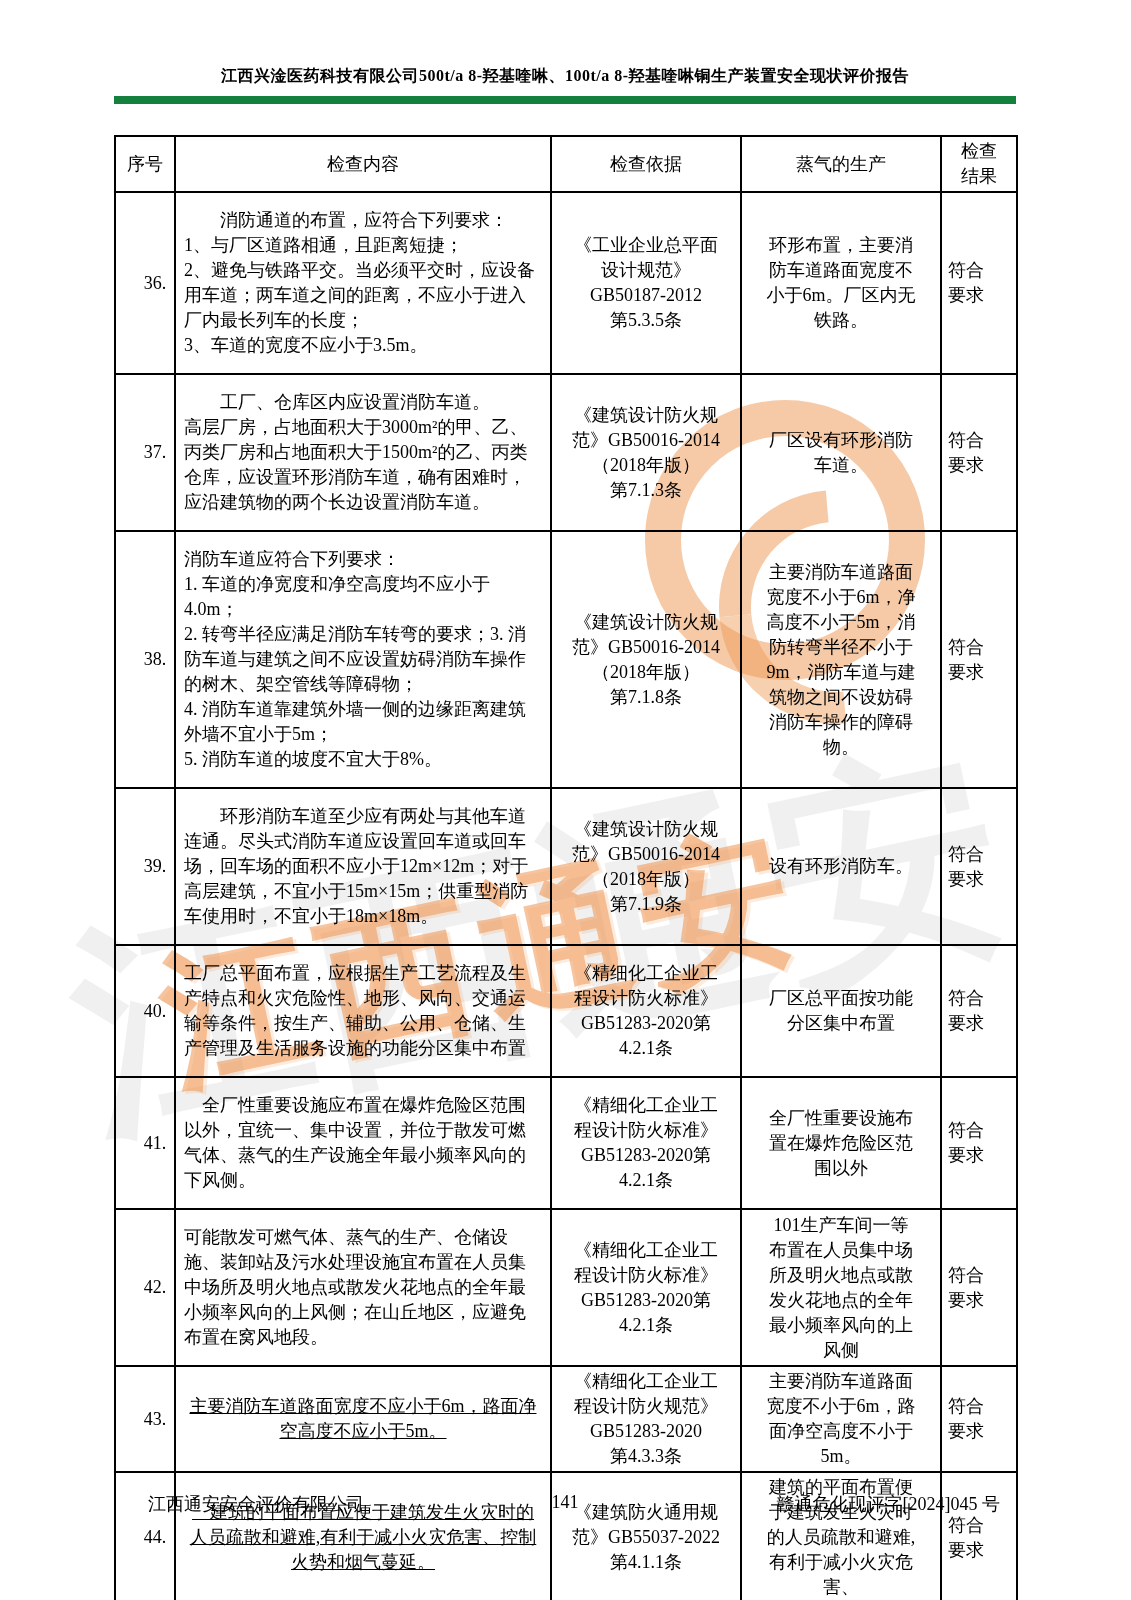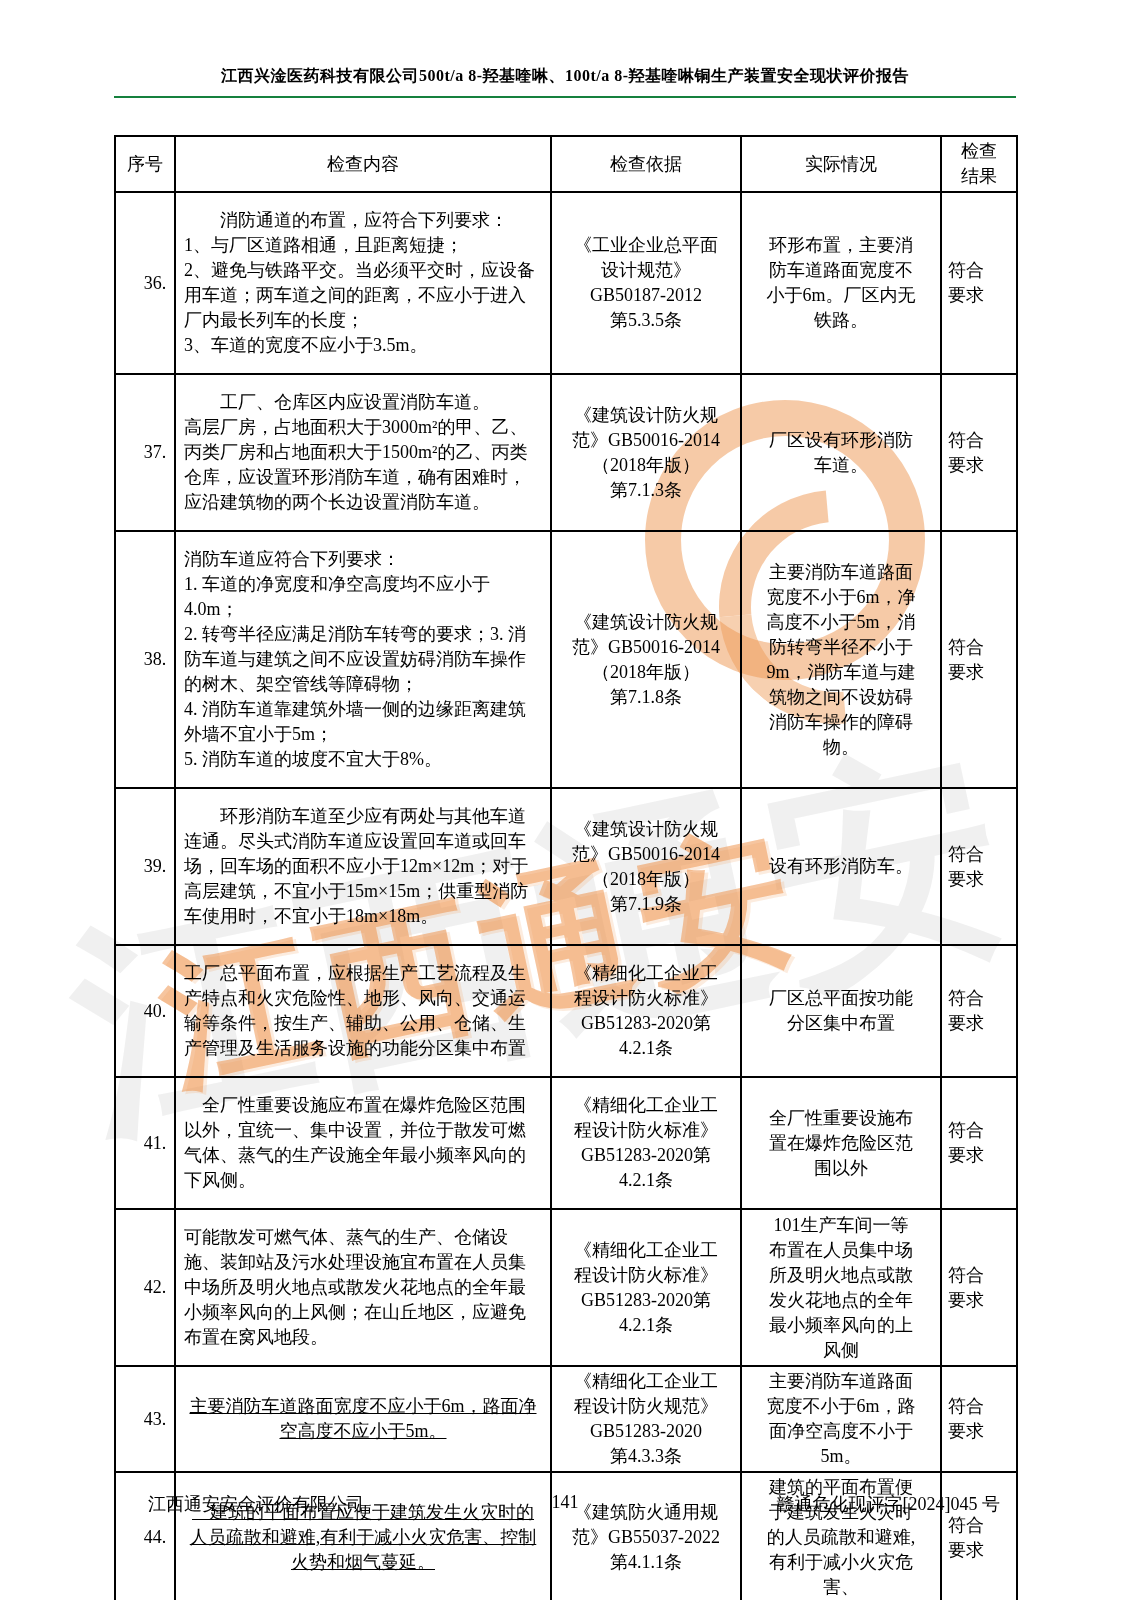--- a/index.html
+++ b/index.html
@@ -19,21 +19,21 @@
   .header-title {
     position: absolute;
     top: 66px;
     left: 114px;
     width: 902px;
     text-align: center;
     font-size: 16px;
     font-weight: bold;
     letter-spacing: 0.5px;
     padding-bottom: 9px;
-    border-bottom: 2px solid #15803d;
+    border-bottom: 8px solid #15803d;
     white-space: nowrap;
   }
 
   
   table.check-table {
     position: absolute;
     top: 135px;
     left: 114px;
     width: 902px;
     border-collapse: collapse;
@@ -142,21 +142,21 @@
       <col style="width:376px">
       <col style="width:190px">
       <col style="width:200px">
       <col style="width:76px">
     </colgroup>
     <thead>
       <tr>
         <th>序号</th>
         <th>检查内容</th>
         <th>检查依据</th>
-        <th>实际情况</th>
+        <th>蒸气的生产</th>
         <th>检查
 结果</th>
       </tr>
     </thead>
     <tbody>
       <tr style="height:175px">
         <td class="c-no">36.</td>
         <td class="c-content">　　消防通道的布置，应符合下列要求：
 1、与厂区道路相通，且距离短捷；
 2、避免与铁路平交。当必须平交时，应设备用车道；两车道之间的距离，不应小于进入厂内最长列车的长度；

